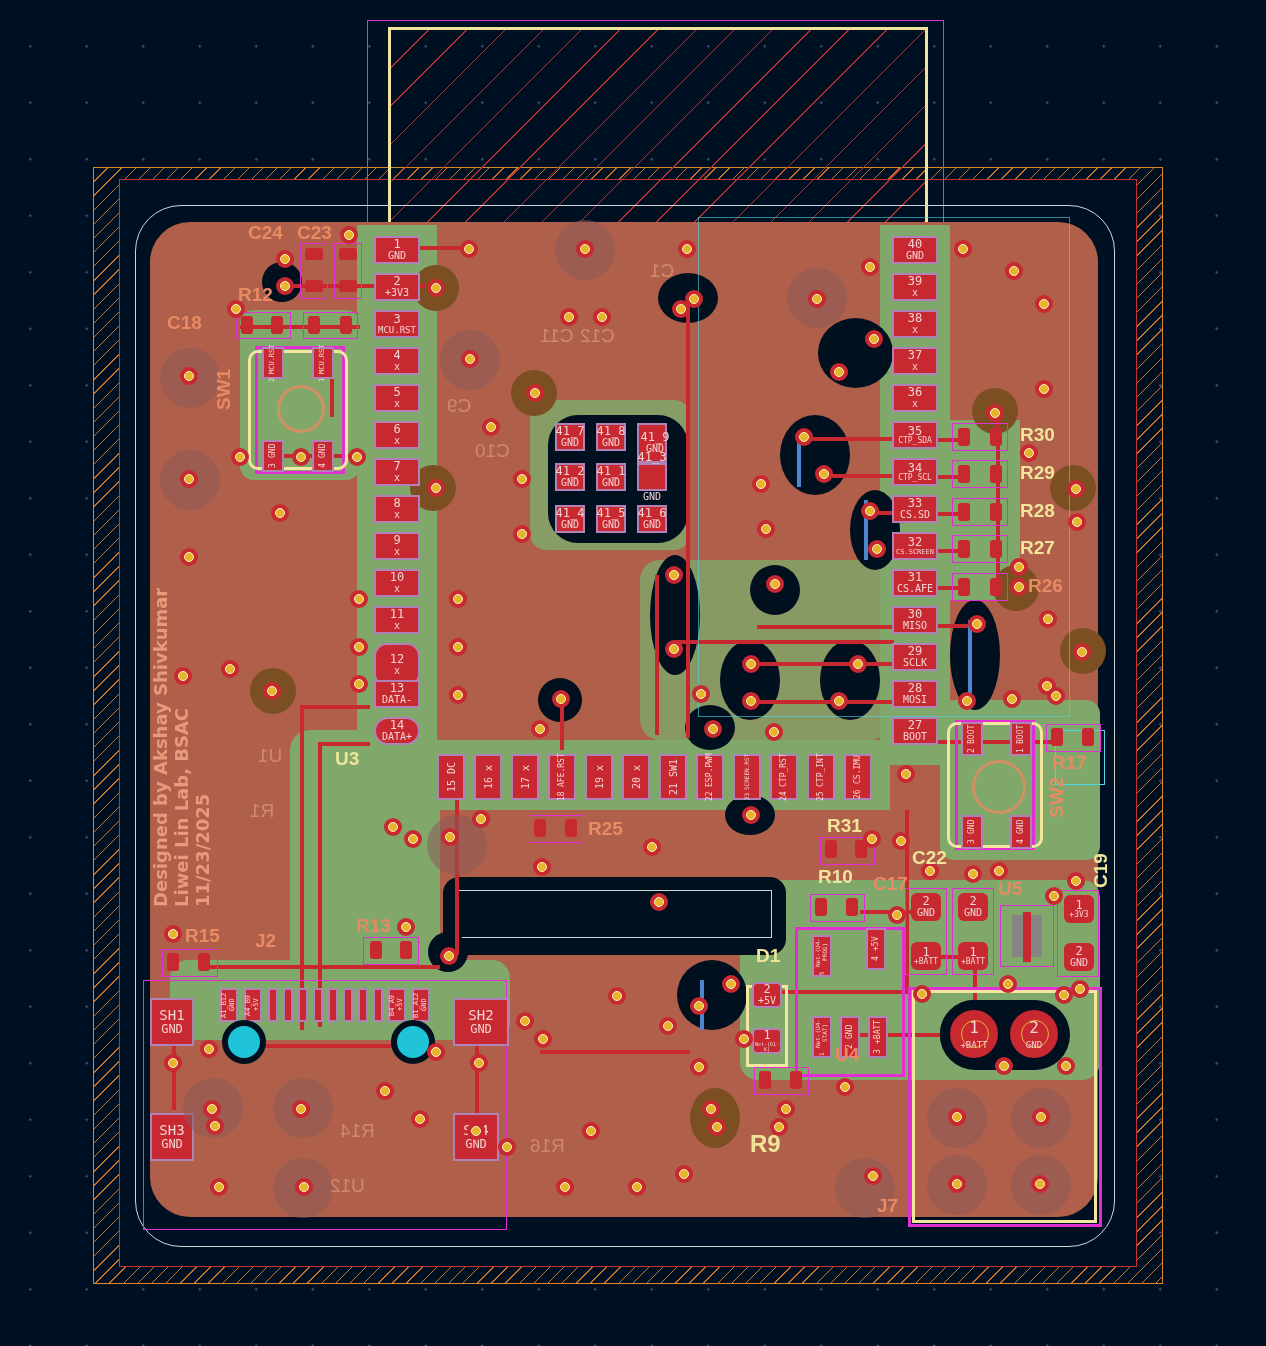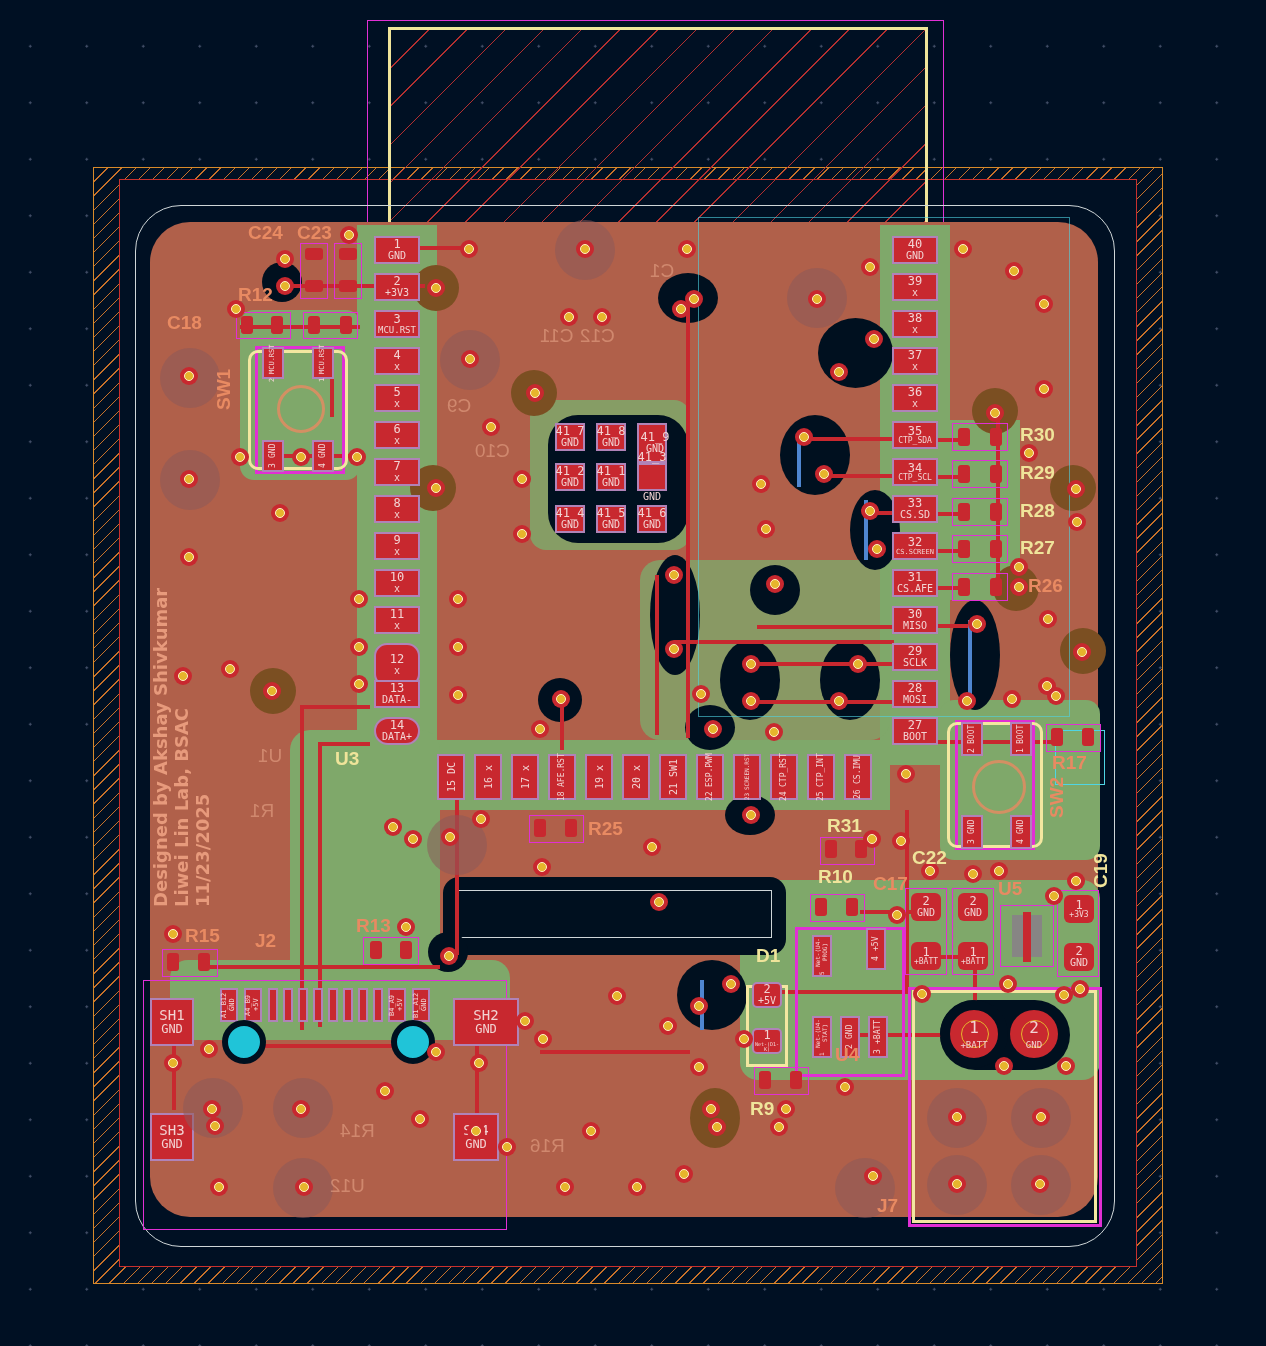--- a/index.html
+++ b/index.html
@@ -396,21 +396,21 @@
   <div class="vpad" style="left:358px;top:988px;width:10px;height:34px;"></div>
   <div class="vpad" style="left:373px;top:988px;width:10px;height:34px;"></div>
   <div class="vpad" style="left:388px;top:988px;width:18px;height:34px;font-size:7px;">B4_A9 +5V</div>
   <div class="vpad" style="left:412px;top:988px;width:18px;height:34px;font-size:7px;">B1_A12 GND</div>
   <div class="mhole" style="left:222px;top:1020px;"></div>
   <div class="mhole" style="left:391px;top:1020px;"></div>
   <div class="pad" style="left:150px;top:998px;width:44px;height:48px;">
       <span class="n" style="font-size:14px">SH1</span>
       <span class="l" style="font-size:12px">GND</span>
     </div>
-  <div class="pad" style="left:453px;top:998px;width:66px;height:48px;">
+  <div class="pad" style="left:453px;top:998px;width:56px;height:48px;">
       <span class="n" style="font-size:14px">SH2</span>
       <span class="l" style="font-size:12px">GND</span>
     </div>
   <div class="pad" style="left:150px;top:1113px;width:44px;height:48px;">
       <span class="n" style="font-size:14px">SH3</span>
       <span class="l" style="font-size:12px">GND</span>
     </div>
   <div class="pad" style="left:453px;top:1113px;width:46px;height:48px;">
       <span class="n" style="font-size:14px">SH4</span>
       <span class="l" style="font-size:12px">GND</span>
@@ -645,21 +645,21 @@
 <div class="silk-b" style="left:356px;top:915px;font-size:19px;">R13</div>
 <div class="silk-b" style="left:588px;top:818px;font-size:19px;">R25</div>
 <div class="silk" style="left:827px;top:815px;font-size:19px;">R31</div>
 <div class="silk" style="left:818px;top:866px;font-size:19px;">R10</div>
 <div class="silk-b" style="left:873px;top:873px;font-size:19px;">C17</div>
 <div class="silk" style="left:912px;top:847px;font-size:19px;">C22</div>
 <div class="silk-b" style="left:998px;top:878px;font-size:19px;">U5</div>
 <div class="silk" style="left:1090px;top:888px;font-size:19px;transform:rotate(-90deg);transform-origin:left top;">C19</div>
 <div class="silk" style="left:756px;top:945px;font-size:19px;">D1</div>
 <div class="silk-b" style="left:835px;top:1044px;font-size:19px;">U4</div>
-<div class="silk" style="left:750px;top:1098px;font-size:19px;text-align:right;">R9</div>
+<div class="silk" style="left:750px;top:1130px;font-size:24px;text-align:right;">R9</div>
 <div class="silk-b" style="left:877px;top:1195px;font-size:19px;">J7</div>
 
 <div class="silk-faint" style="left:580px;top:325px;font-size:19px;transform:scaleX(-1);">C12</div>
 <div class="silk-faint" style="left:540px;top:325px;font-size:19px;transform:scaleX(-1);">C11</div>
 <div class="silk-faint" style="left:447px;top:395px;font-size:19px;transform:scaleX(-1);">C9</div>
 <div class="silk-faint" style="left:475px;top:440px;font-size:19px;transform:scaleX(-1);">C10</div>
 <div class="silk-faint" style="left:650px;top:260px;font-size:19px;transform:scaleX(-1);">C1</div>
 <div class="silk-faint" style="left:258px;top:745px;font-size:19px;transform:scaleX(-1);">U1</div>
 <div class="silk-faint" style="left:250px;top:800px;font-size:19px;transform:scaleX(-1);">R1</div>
 <div class="silk-faint" style="left:340px;top:1120px;font-size:19px;transform:scaleX(-1);">R14</div>

